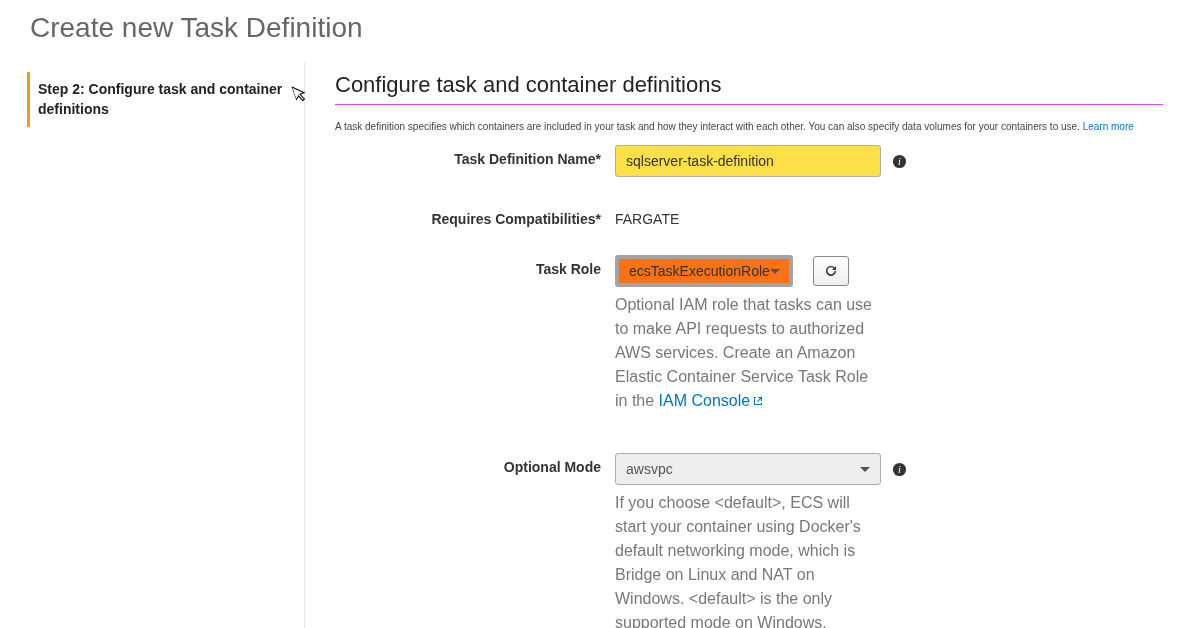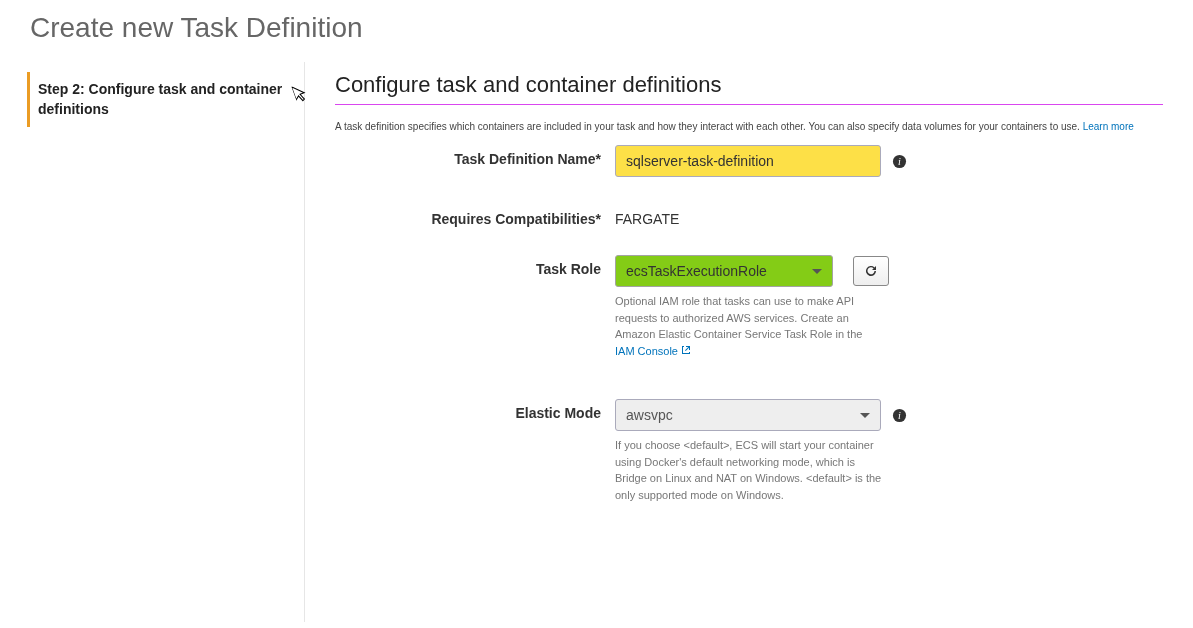--- a/index.html
+++ b/index.html
@@ -105,25 +105,25 @@
     font-size: 14px;
     color: #333;
     background: #fde047;
   }
   .static-value {
     padding-top: 6px;
     font-size: 14px;
     color: #333;
   }
   .select-box {
-    width: 218px;
+    width: 178px;
     height: 32px;
-    border: 1px solid #a3a3a3;
+    border: 4px solid #a3a3a3;
     border-radius: 3px;
-    background: #84cc16;
+    background: #f97316;
     display: flex;
     align-items: center;
     justify-content: space-between;
     padding: 0 10px;
     font-size: 14px;
     color: #333;
     cursor: pointer;
   }
   .select-box.disabled {
     width: 266px;
@@ -146,21 +146,21 @@
     display: flex;
     align-items: center;
     justify-content: center;
     cursor: pointer;
     margin-left: 10px;
   }
   .refresh-icon {
     width: 16px; height: 16px;
   }
   .help-text {
-    font-size: 11px;
+    font-size: 16px;
     color: #777;
     line-height: 1.5;
     max-width: 270px;
     margin-top: 6px;
   }
   .help-text a {
     color: #0073bb;
     text-decoration: none;
   }
   .info-icon {
@@ -240,21 +240,21 @@
         </div>
         <div class="help-text">
           <span>Optional IAM role that tasks can use to make API requests to authorized AWS services. Create an Amazon Elastic Container Service Task Role in the </span><a href="#"><span>IAM Console</span><svg class="ext-link-icon" viewBox="0 0 12 12">
                 <path d="M4 2H2v8h8V8h-1v1H3V3h1V2zm2 0h4v4H9V3.7L5.7 7 5 6.3 8.3 3H6V2z" fill="#0073bb"></path>
               </svg></a>
         </div>
       </div>
     </div>
 
     <div class="form-row">
-      <div class="form-label">Elastic Mode</div>
+      <div class="form-label">Optional Mode</div>
       <div class="form-field">
         <div class="field-line">
           <div class="select-box disabled">
             <span>awsvpc</span>
             <span class="caret"></span>
           </div>
           <span class="info-icon">
             <svg viewBox="0 0 16 16">
                 <circle cx="8" cy="8" r="7" fill="#333"></circle>
                 <text x="8" y="12" text-anchor="middle" font-size="11" font-family="Georgia" font-style="italic" fill="#fff">i</text>

